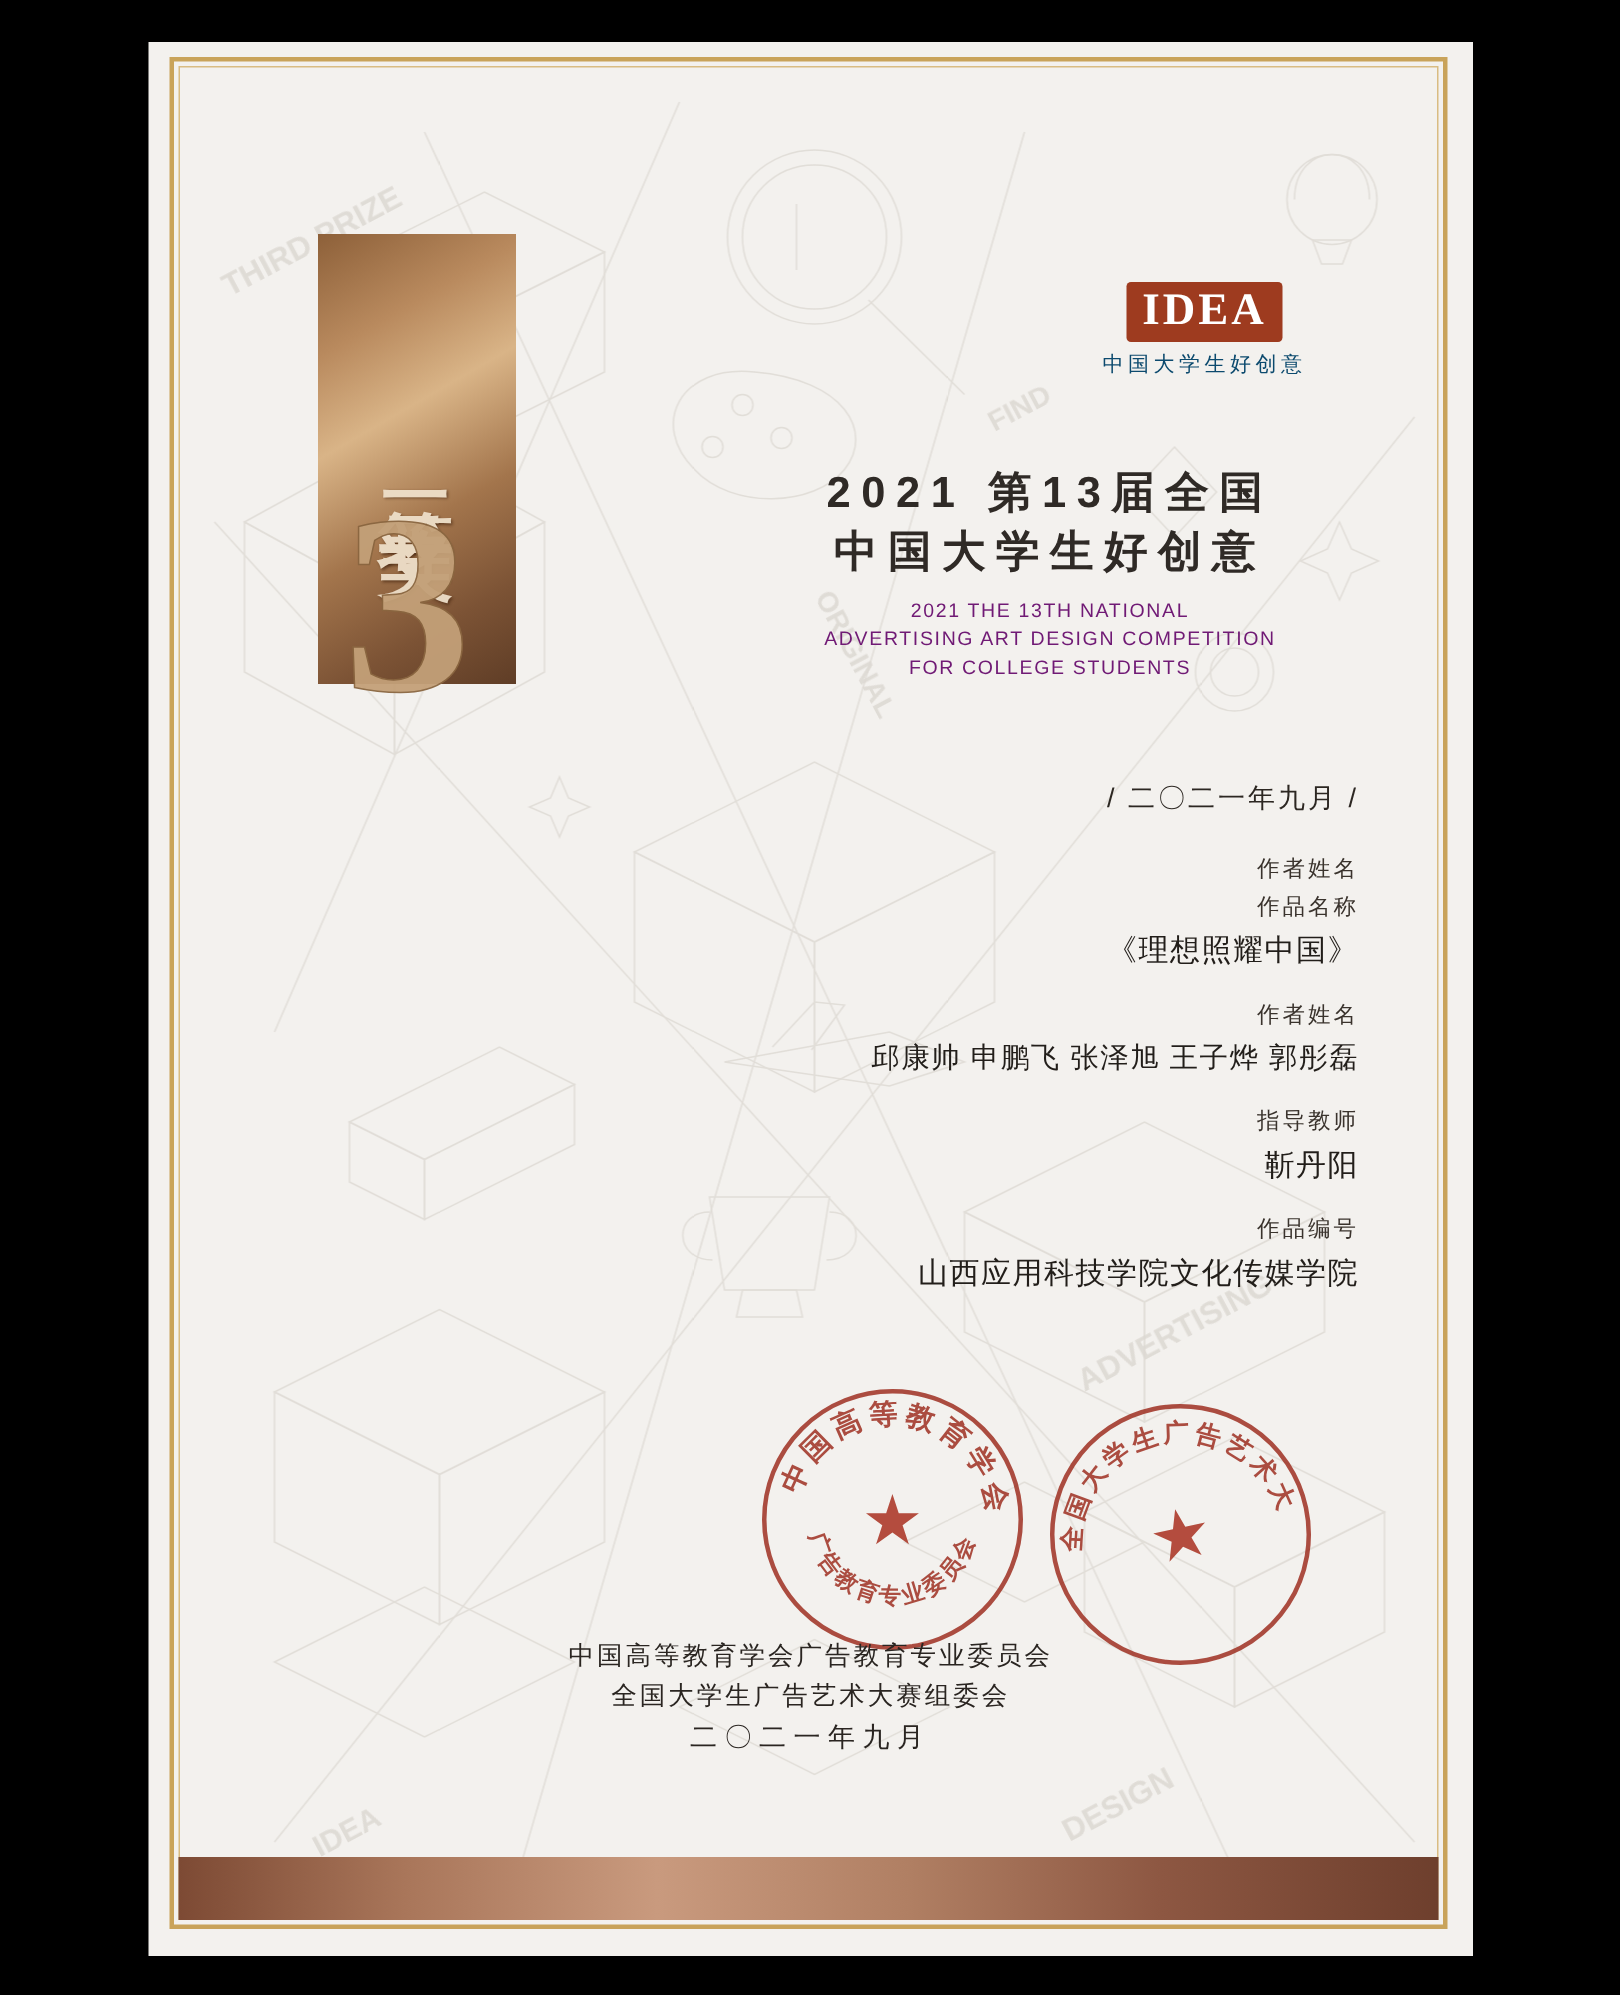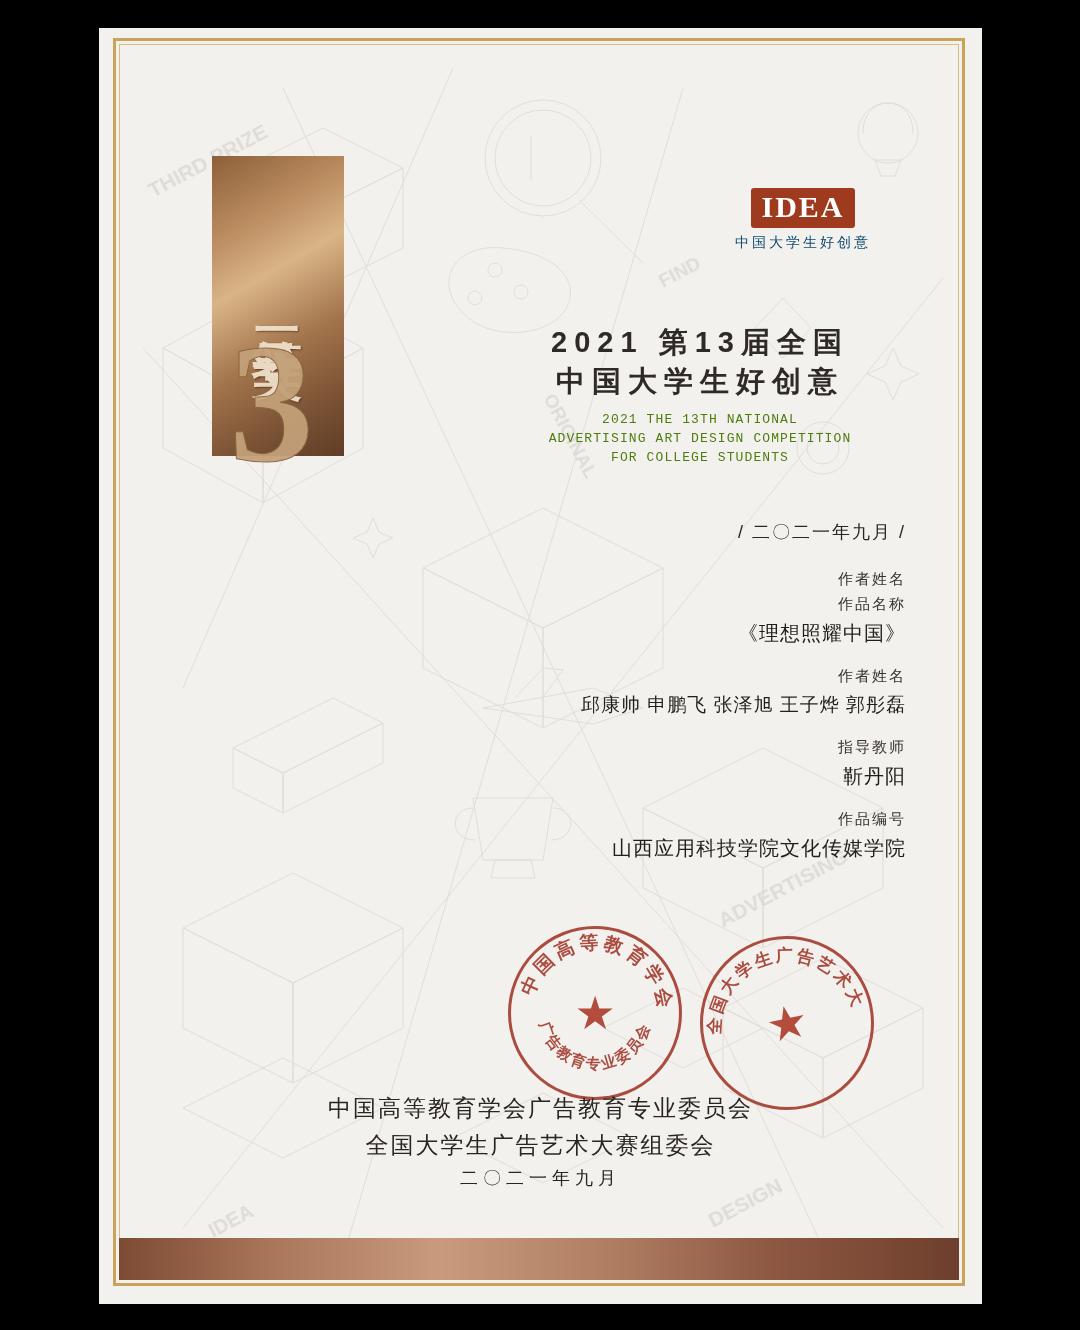--- a/index.html
+++ b/index.html
@@ -135,21 +135,21 @@
     font-size: 14px;
     color: #0c4a6e;
     letter-spacing: 3px;
     font-family: "Liberation Sans", sans-serif;
   }
 
   
   .title-block {
     position: absolute;
     right: 72px;
-    top: 295px;
+    top: 282px;
     width: 420px;
     text-align: center;
     color: #2f2a26;
   }
   .title-cn-1 {
     font-size: 29px;
     letter-spacing: 7px;
     font-weight: bold;
     font-family: "Liberation Sans", sans-serif;
     line-height: 1.35;
@@ -158,23 +158,22 @@
     font-size: 29px;
     letter-spacing: 7px;
     font-weight: bold;
     font-family: "Liberation Sans", sans-serif;
     line-height: 1.35;
   }
   .title-en {
     margin-top: 10px;
     font-size: 13px;
     letter-spacing: 1.1px;
-    color: #4d7c0f;
+    color: #701a75;
     line-height: 1.45;
-    font-family: Liberation Mono, monospace;
   }
 
   
   .info-block {
     position: absolute;
     right: 76px;
     top: 492px;
     width: 430px;
     text-align: right;
     color: #2c2722;
@@ -239,21 +238,21 @@
   
   .issuer {
     position: absolute;
     left: 0;
     right: 0;
     top: 1062px;
     text-align: center;
     color: #2a2521;
   }
   .issuer div {
-    font-size: 23px;
+    font-size: 17px;
     letter-spacing: 2px;
     line-height: 1.6;
   }
   .issuer .date {
     margin-top: 0;
     font-size: 18px;
     letter-spacing: 5px;
   }
 </style>
 </head>

